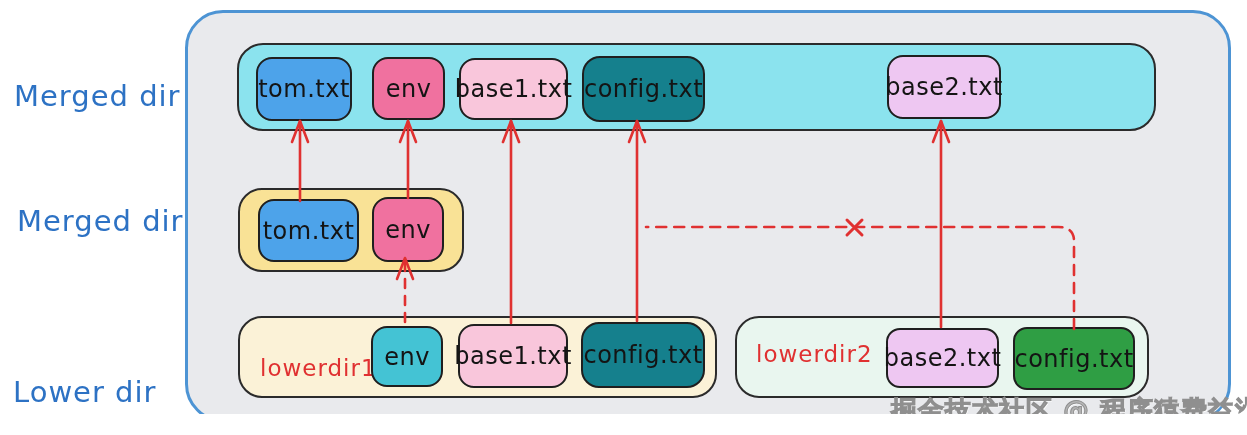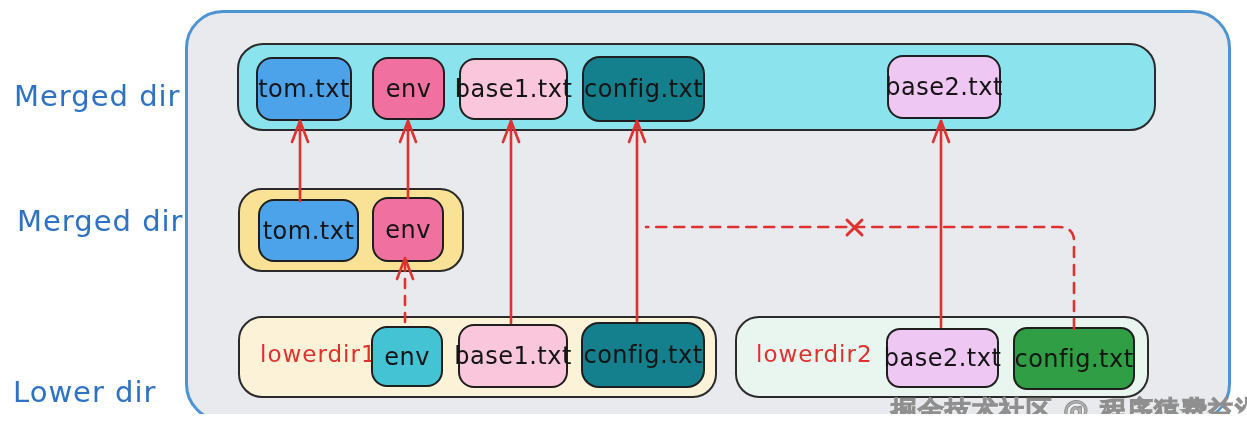--- a/index.html
+++ b/index.html
@@ -51,21 +51,21 @@
   <div class="file-box" style="left: 372px; top: 57px; width: 73px; height: 63px; background-color: rgb(240, 113, 159);">env</div>
   <div class="file-box" style="left: 459px; top: 58px; width: 109px; height: 62px; background-color: rgb(249, 198, 219);">base1.txt</div>
   <div class="file-box" style="left: 582px; top: 56px; width: 123px; height: 66px; border-radius: 18px; background-color: rgb(21, 128, 141);">config.txt</div>
   <div class="file-box" style="left: 887px; top: 55px; width: 114px; height: 64px; background-color: rgb(238, 199, 242);">base2.txt</div>
 
   <div class="dir-box" id="upper-box"></div>
   <div class="file-box" style="left: 258px; top: 199px; width: 101px; height: 63px; background-color: rgb(77, 163, 234);">tom.txt</div>
   <div class="file-box" style="left: 372px; top: 197px; width: 72px; height: 65px; background-color: rgb(240, 113, 159);">env</div>
 
   <div class="dir-box" id="lowerdir1-box"></div>
-  <div class="dir-name" style="left:260px;top:341px;">lowerdir1</div>
+  <div class="dir-name" style="left:260px;top:355px;">lowerdir1</div>
   <div class="file-box" style="left: 371px; top: 326px; width: 72px; height: 61px; background-color: rgb(68, 195, 212);">env</div>
   <div class="file-box" style="left: 458px; top: 324px; width: 110px; height: 64px; background-color: rgb(249, 198, 219);">base1.txt</div>
   <div class="file-box" style="left: 581px; top: 322px; width: 124px; height: 66px; border-radius: 18px; background-color: rgb(21, 128, 141);">config.txt</div>
 
   <div class="dir-box" id="lowerdir2-box"></div>
   <div class="dir-name" style="left:756px;top:341px;">lowerdir2</div>
   <div class="file-box" style="left: 886px; top: 328px; width: 113px; height: 60px; border-radius: 14px; background-color: rgb(238, 199, 242);">base2.txt</div>
   <div class="file-box" style="left: 1013px; top: 327px; width: 122px; height: 63px; border-radius: 14px; background-color: rgb(47, 158, 68);">config.txt</div>
 
   <svg id="arrow-layer" viewBox="0 0 1247 435">

